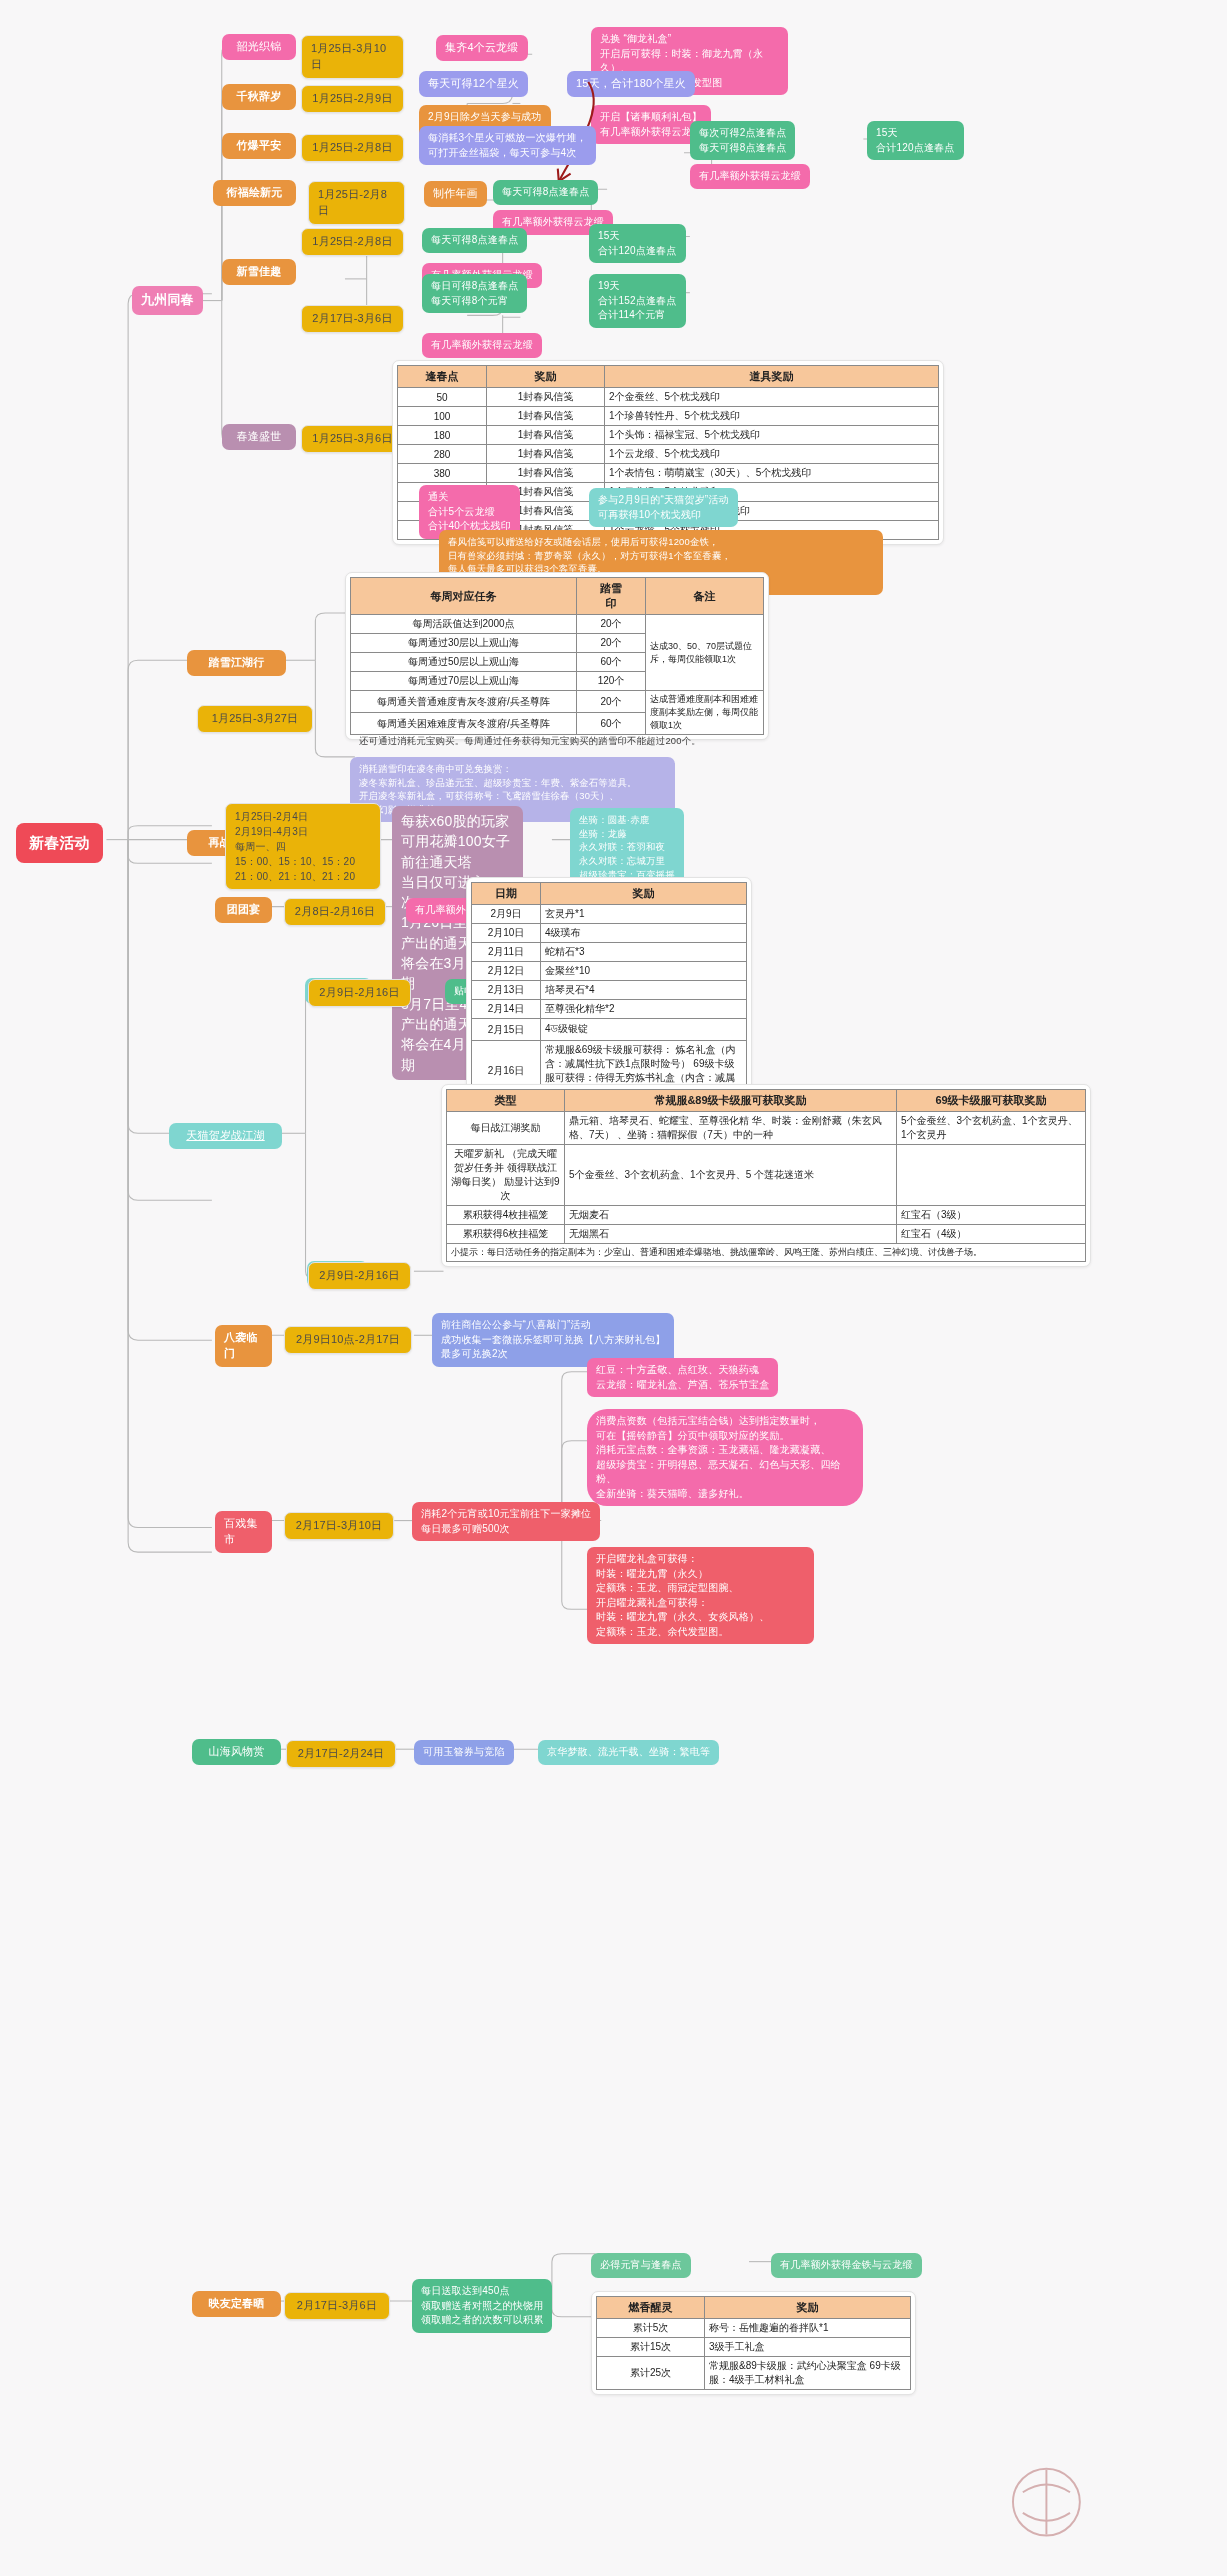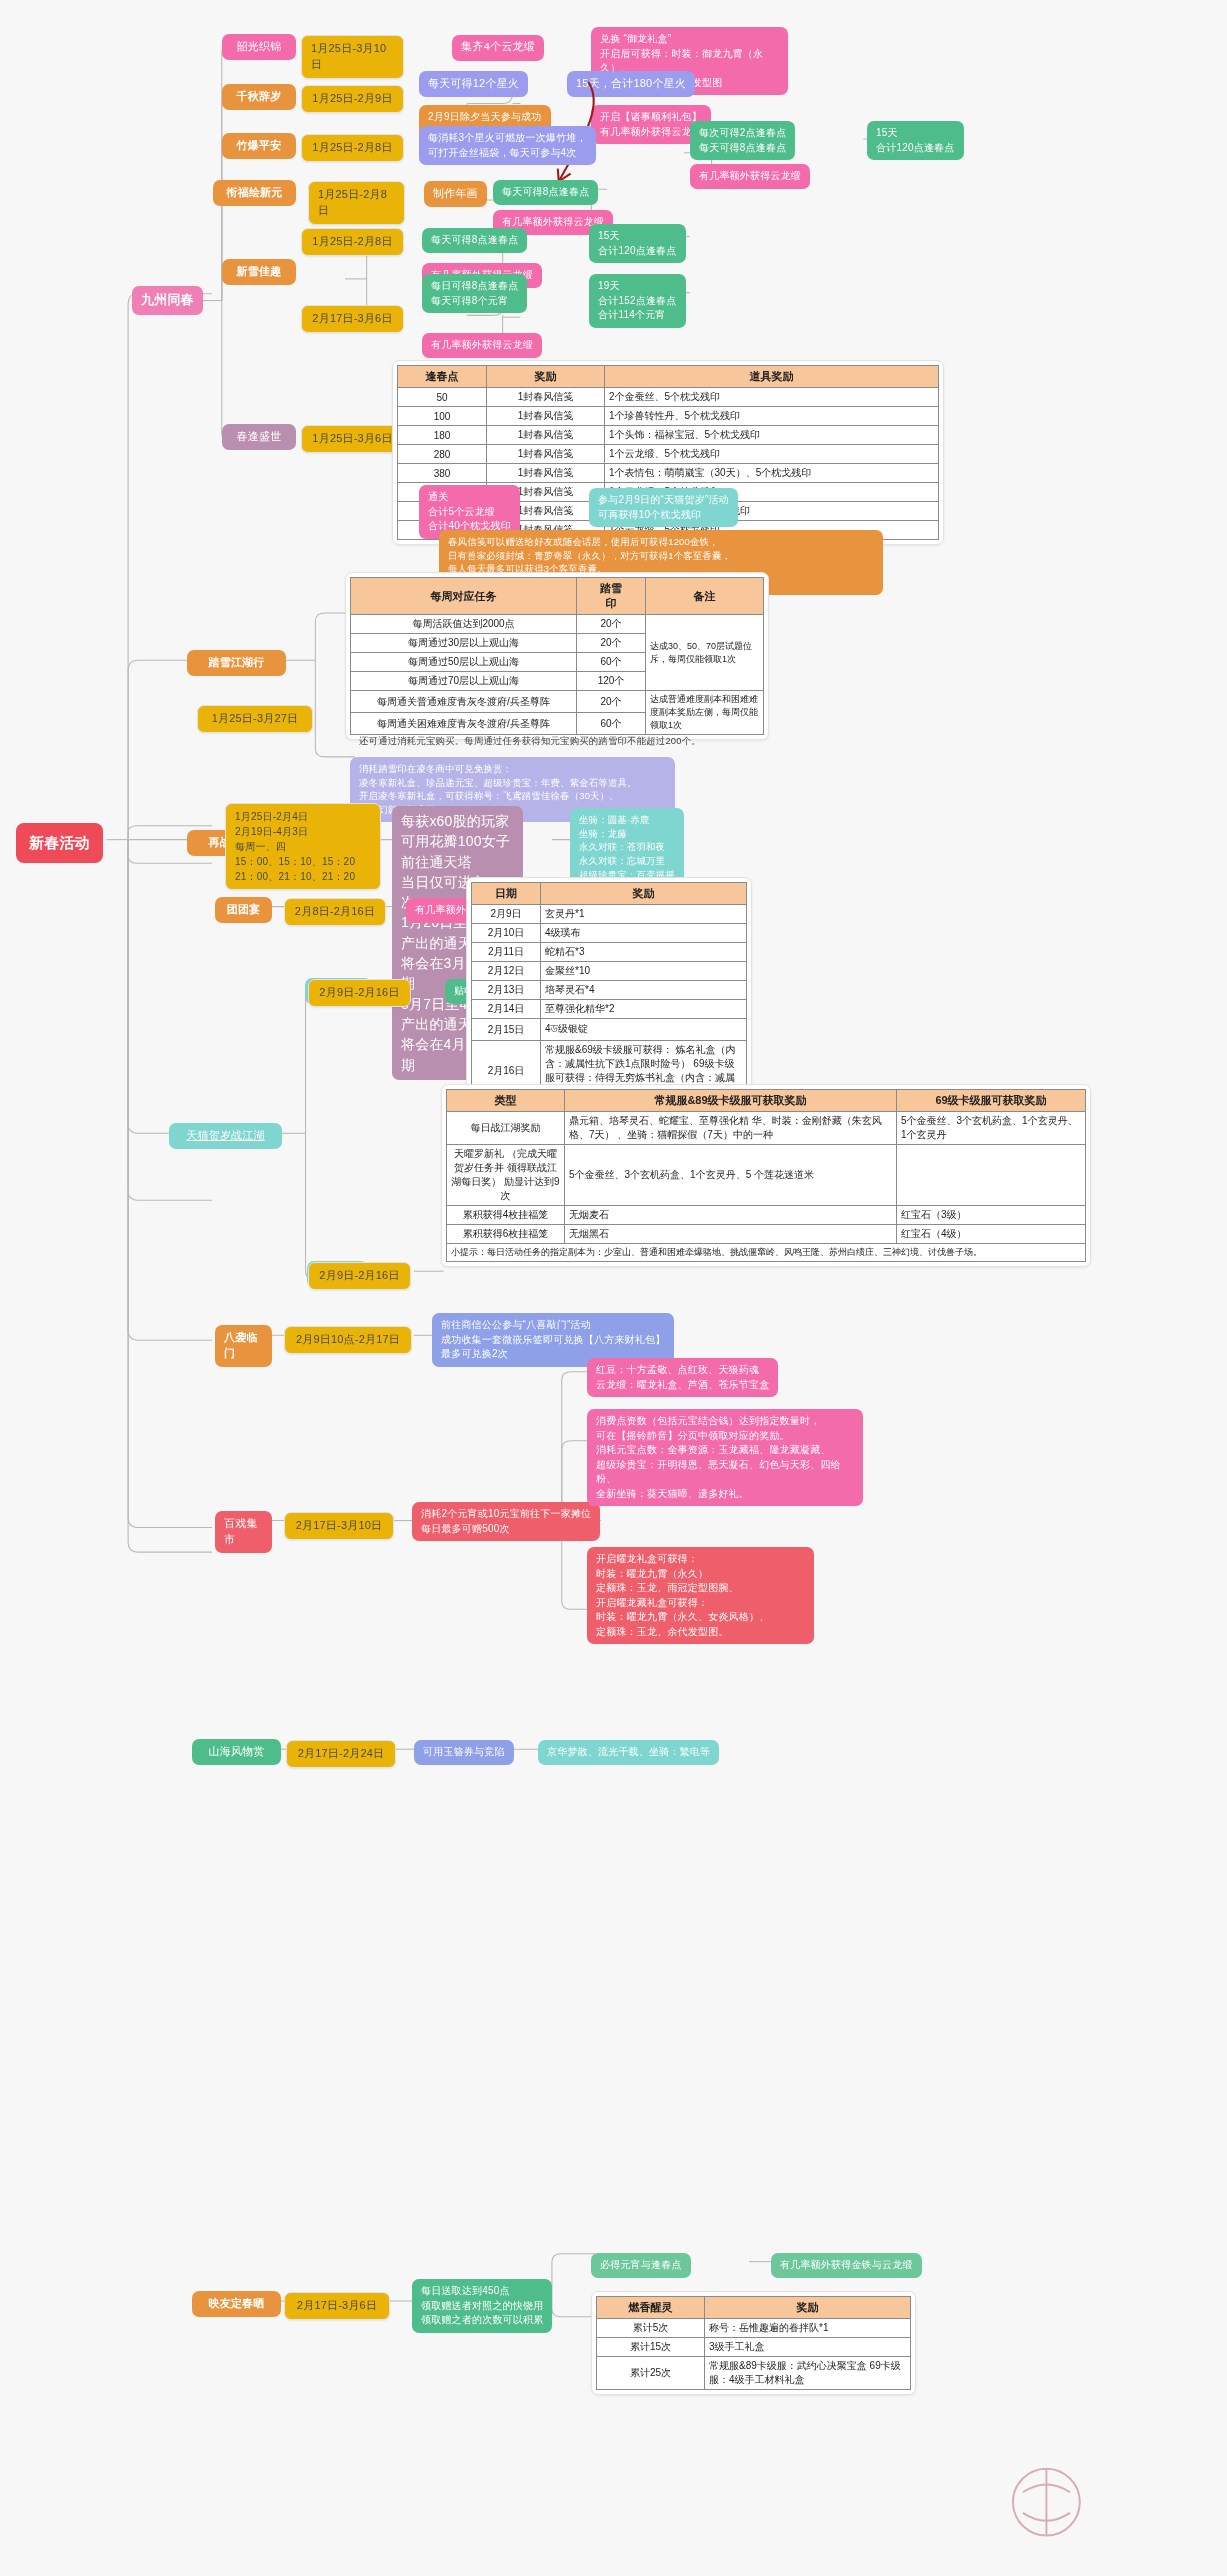--- a/index.html
+++ b/index.html
@@ -178,21 +178,21 @@
     <path d="M760 2295 H790"></path>
   </g>
 </svg>
 
 <div class="node n-root" style="left:16px; top:823px;">新春活动</div>
 
 <div class="node n-pink" style="left:132px; top:286px; font-size:13px;">九州同春</div>
 
 <div class="node n-hotpink" style="left:222px; top:34px; width:74px; justify-content:center;">韶光织锦</div>
 <div class="node n-white" style="left:301px; top:35px; width:103px;">1月25日-3月10日</div>
-<div class="node n-hotpink" style="left:452px; top:35px;font-family:Liberation Mono, monospace;">集齐4个云龙缎</div>
+<div class="node n-hotpink" style="left:436px; top:35px;">集齐4个云龙缎</div>
 <div class="node n-hotpink" style="left:591px; top:27px; width:197px; align-items:flex-start; font-size:10px;">兑换 “御龙礼盒”
 开启后可获得：时装：御龙九霄（永久）、
 定额珠：玉龙、雨冠发型图</div>
 
 <div class="node n-orange" style="left:222px; top:84px; width:74px; justify-content:center;">千秋辞岁</div>
 <div class="node n-white" style="left:301px; top:85px; width:103px;">1月25日-2月9日</div>
 <div class="node n-purple" style="left:419px; top:71px;">每天可得12个星火</div>
 <div class="node n-purple" style="left:567px; top:71px;">15天，合计180个星火</div>
 <div class="node n-orange2" style="left:419px; top:105px; align-items:flex-start; font-size:10px;">2月9日除夕当天参与成功
 可获得诸事顺利礼包</div>
@@ -475,21 +475,21 @@
 <div class="node n-blue" style="left:432px; top:1313px; align-items:flex-start; font-size:10px;">前往商信公公参与“八喜敲门”活动
 成功收集一套微嵌乐签即可兑换【八方来财礼包】
 最多可兑换2次</div>
 
 <div class="node n-red" style="left:215px; top:1511px; width:57px; justify-content:center;">百戏集市</div>
 <div class="node n-white" style="left:284px; top:1512px; width:110px;">2月17日-3月10日</div>
 <div class="node n-red" style="left:412px; top:1502px; align-items:flex-start; font-size:10px;">消耗2个元宵或10元宝前往下一家摊位
 每日最多可赠500次</div>
 <div class="node n-hotpink" style="left:587px; top:1358px; align-items:flex-start; font-size:10px;">红豆：十方孟敬、点红玫、天狼药魂
 云龙缎：曜龙礼盒、芦酒、苍乐节宝盒</div>
-<div class="node n-hotpink" style="left:587px; top:1409px; width:276px; align-items:flex-start; font-size:10px;">消费点资数（包括元宝结合钱）达到指定数量时，
+<div class="node n-hotpink" style="left:587px; top:1409px; width:276px; align-items:flex-start; font-size:10px;border-radius:20px;">消费点资数（包括元宝结合钱）达到指定数量时，
 可在【摇铃静音】分页中领取对应的奖励。
 消耗元宝点数：全事资源：玉龙藏福、隆龙藏凝藏、
 超级珍贵宝：开明得恩、恶天凝石、幻色与天彩、四给粉、
 全新坐骑：葵天猫啼、遗多好礼。</div>
 <div class="node n-red" style="left:587px; top:1547px; width:227px; align-items:flex-start; font-size:10px;">开启曜龙礼盒可获得：
 时装：曜龙九霄（永久）
 定额珠：玉龙、雨冠定型图腕、
 开启曜龙藏礼盒可获得：
 时装：曜龙九霄（永久、女炎风格）、
 定额珠：玉龙、余代发型图。</div>

